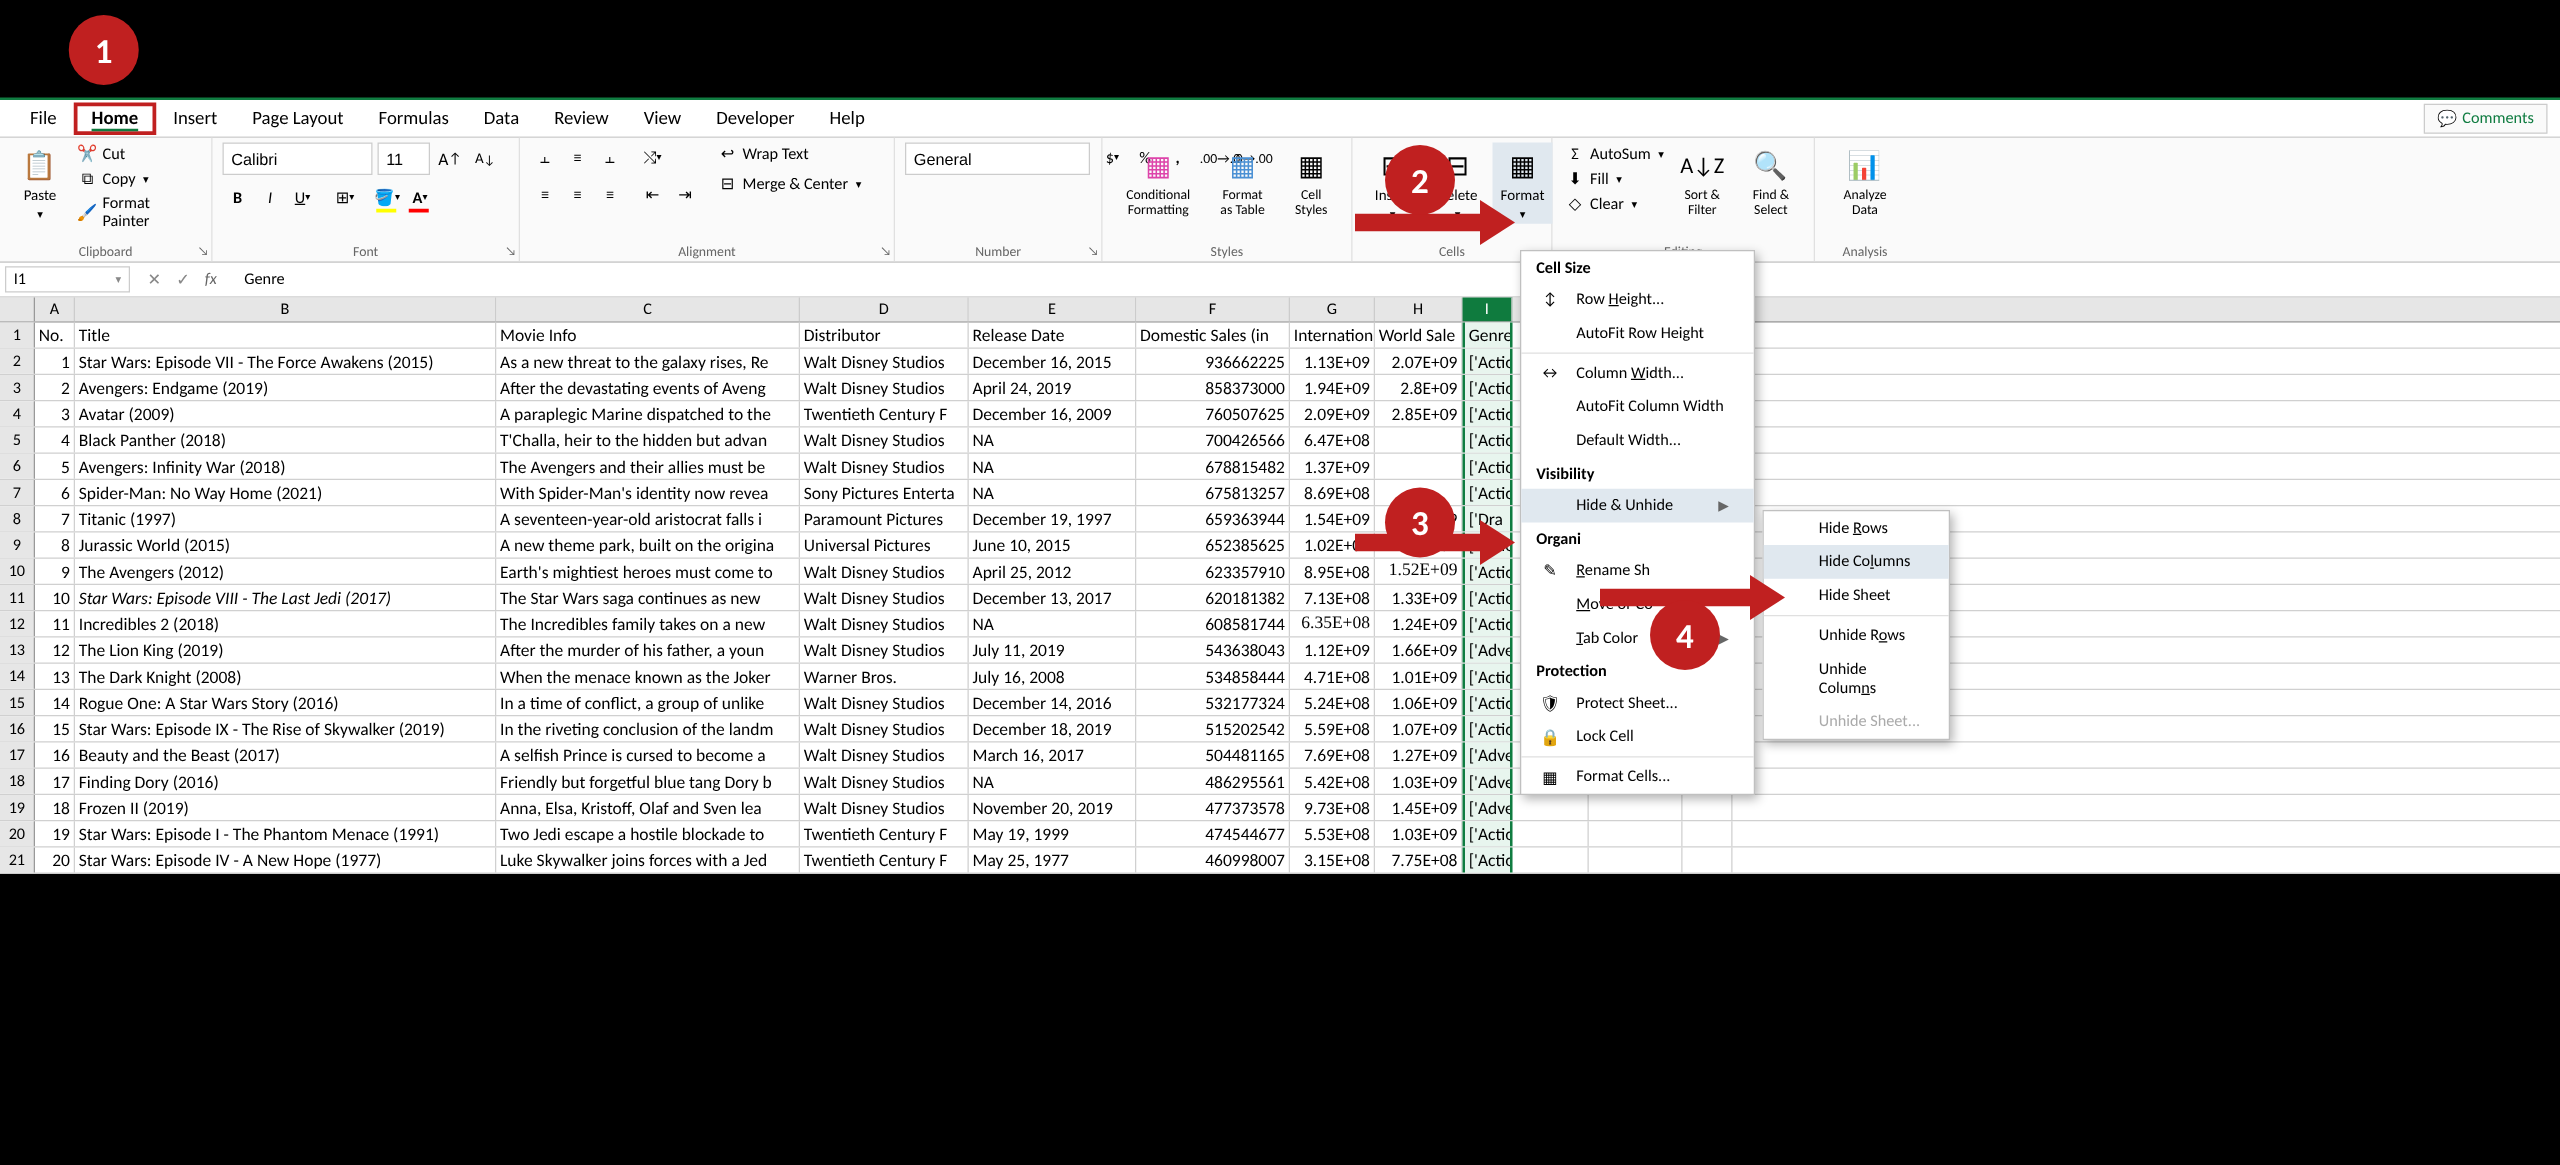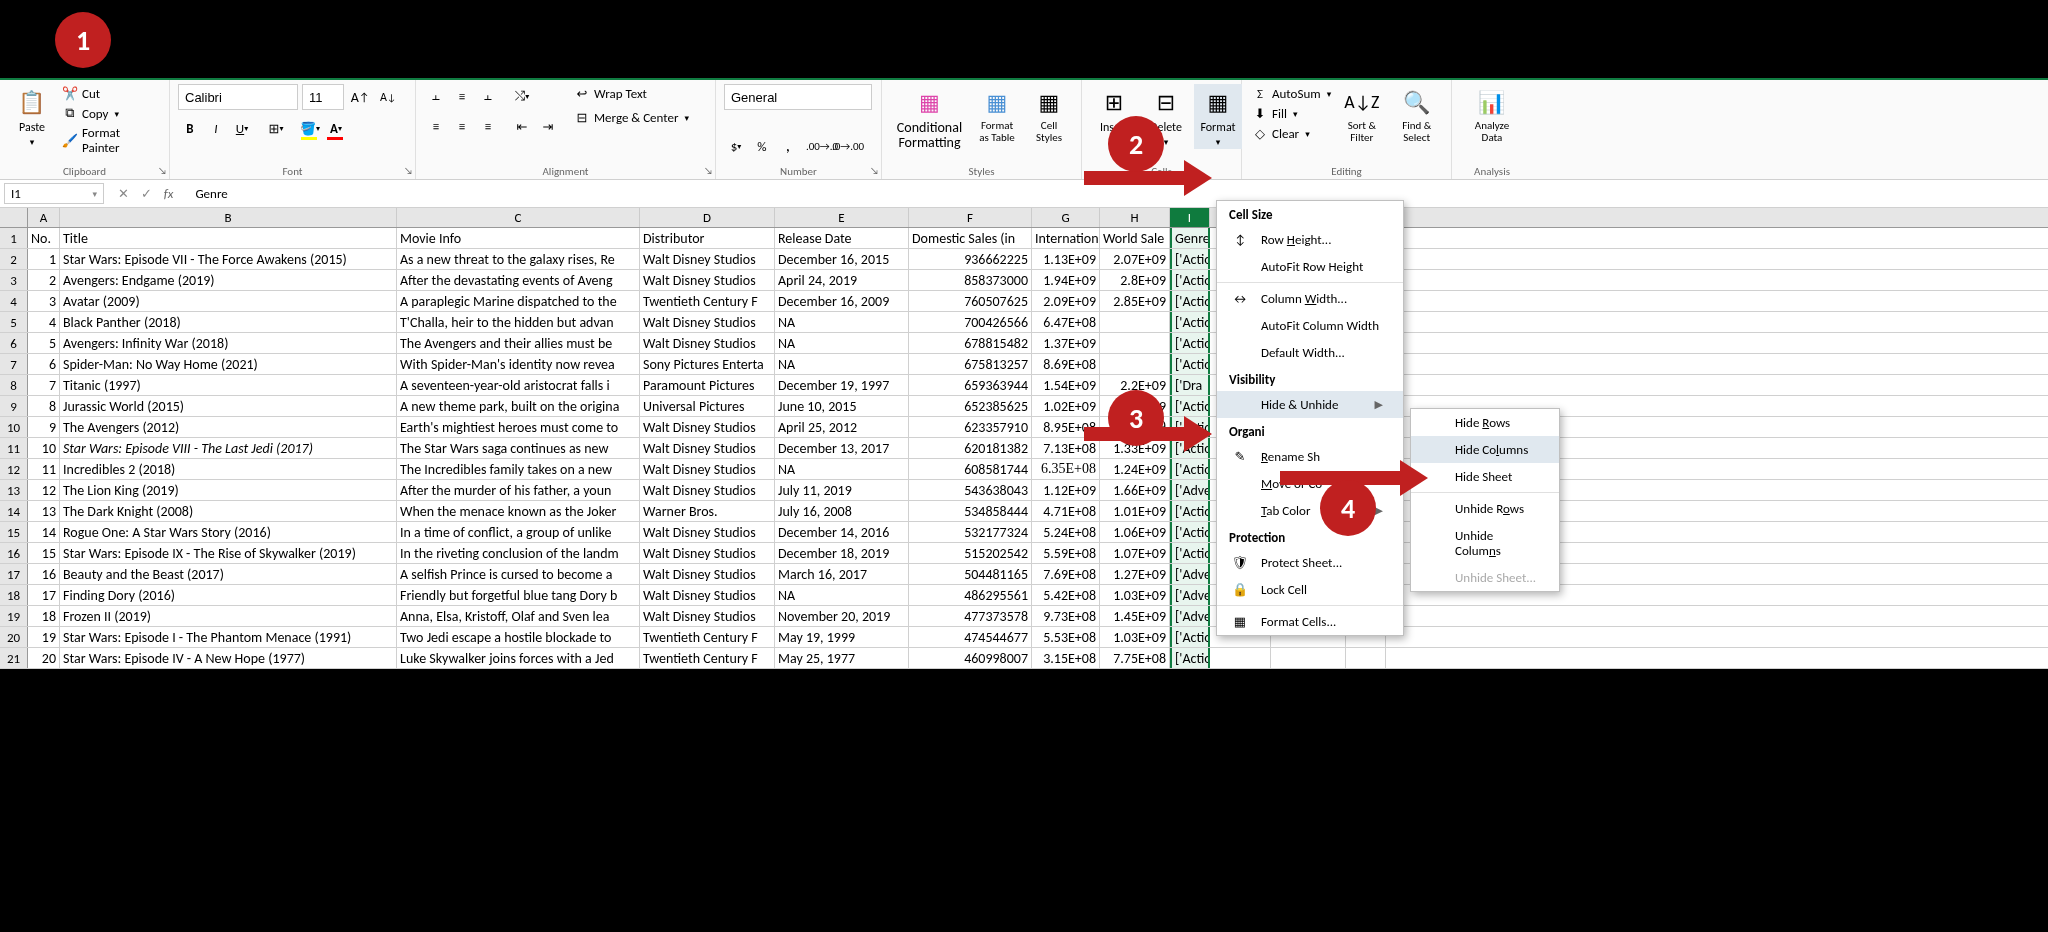--- a/index.html
+++ b/index.html
@@ -58,20 +58,36 @@
 .arrow-head { width: 0; height: 0; border-top: 18px solid transparent; border-bottom: 18px solid transparent; border-left: 28px solid #c02020; }
 .underline-acc { text-decoration: underline; }
 </style>
 </head>
 <body>
 
 <div class="app">
   <div class="black-bar"></div>
   <div class="green-stripe"></div>
 
+  <div class="menu-bar">
+    <div class="menu-item">File</div>
+    <div class="menu-item active">Home</div>
+    <div class="menu-item">Insert</div>
+    <div class="menu-item">Page Layout</div>
+    <div class="menu-item">Formulas</div>
+    <div class="menu-item">Data</div>
+    <div class="menu-item">Review</div>
+    <div class="menu-item">View</div>
+    <div class="menu-item">Developer</div>
+    <div class="menu-item">Help</div>
+    <div class="comments">
+      <span class="small-icon">💬</span>
+      <span>Comments</span>
+    </div>
+  </div>
 
   <div class="ribbon">
 
     <div class="ribbon-group" style="width:170px">
       <div class="ribbon-content">
         <div class="big-btn">
           <span class="icon">📋</span>
           <span>Paste</span>
           <span style="font-size:9px">▾</span>
         </div>
@@ -158,42 +174,42 @@
               <span>Merge &amp; Center</span>
               <span style="font-size:9px;margin-left:2px">▾</span>
             </div>
         </div>
       </div>
       <div class="ribbon-group-label">Alignment</div>
       <div class="dialog-launcher">↘</div>
     </div>
 
     <div class="ribbon-group" style="width:166px">
-      <div class="ribbon-content" style="flex-direction:column;gap:24px;width:100%">
+      <div class="ribbon-content" style="flex-direction:row;gap:6px;width:100%">
         <input class="dropdown-input" style="width: 148px;" value="General">
         <div style="display:flex;gap:2px">
           <span class="btn-toggle">$<span style="font-size:8px">▾</span></span>
           <span class="btn-toggle">%</span>
           <span class="btn-toggle">
               <b>,</b>
             </span>
           <span style="width:6px"></span>
           <span class="btn-toggle" style="font-size:11px">.00→.0</span>
           <span class="btn-toggle" style="font-size:11px">.0→.00</span>
         </div>
       </div>
       <div class="ribbon-group-label">Number</div>
       <div class="dialog-launcher">↘</div>
     </div>
 
     <div class="ribbon-group" style="width:200px">
       <div class="ribbon-content">
         <div class="big-btn">
           <span class="icon" style="color:#d4a;">▦</span>
-          <span style="font-size:14px;text-align:center;line-height:1.1">Conditional Formatting</span>
+          <span style="font-size:11px;text-align:center;line-height:1.1">Conditional Formatting</span>
         </div>
         <div class="big-btn">
           <span class="icon" style="color:#4a90d4;">▦</span>
           <span style="font-size:11px;text-align:center;line-height:1.1">Format as Table</span>
         </div>
         <div class="big-btn">
           <span class="icon">▦</span>
           <span style="font-size:11px;text-align:center;line-height:1.1">Cell Styles</span>
         </div>
       </div>

